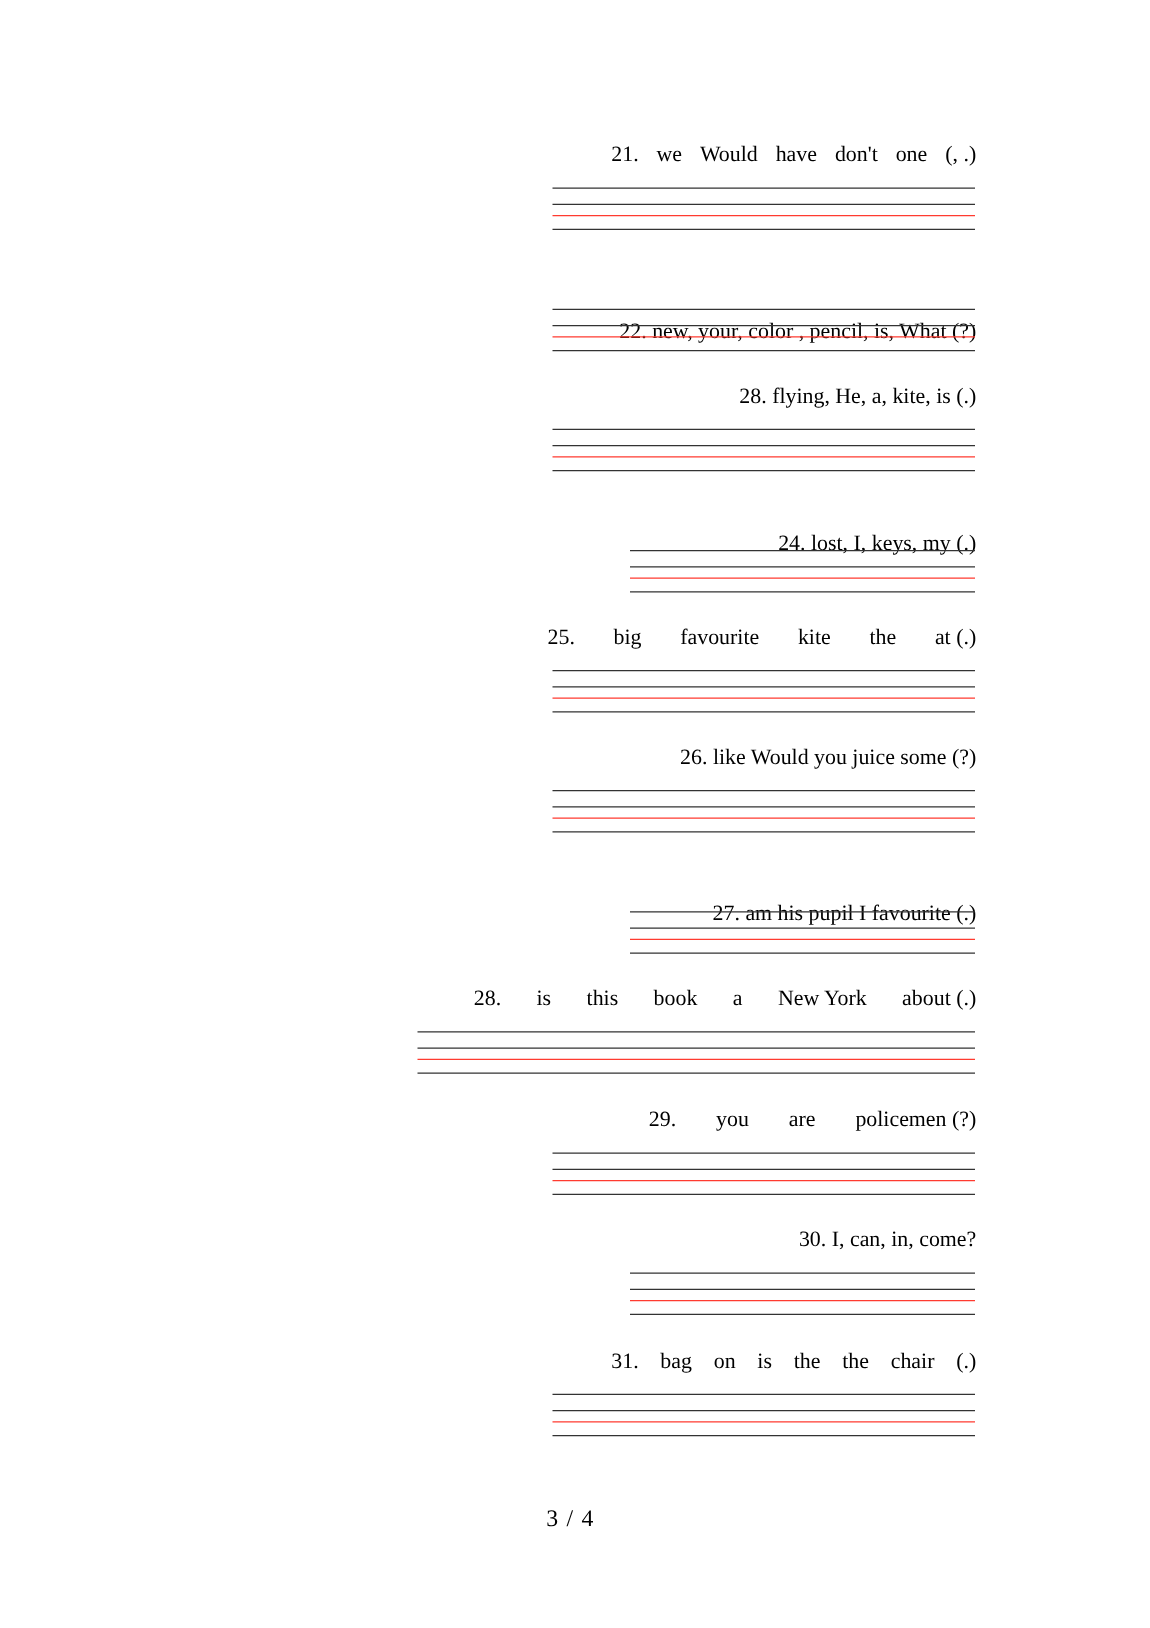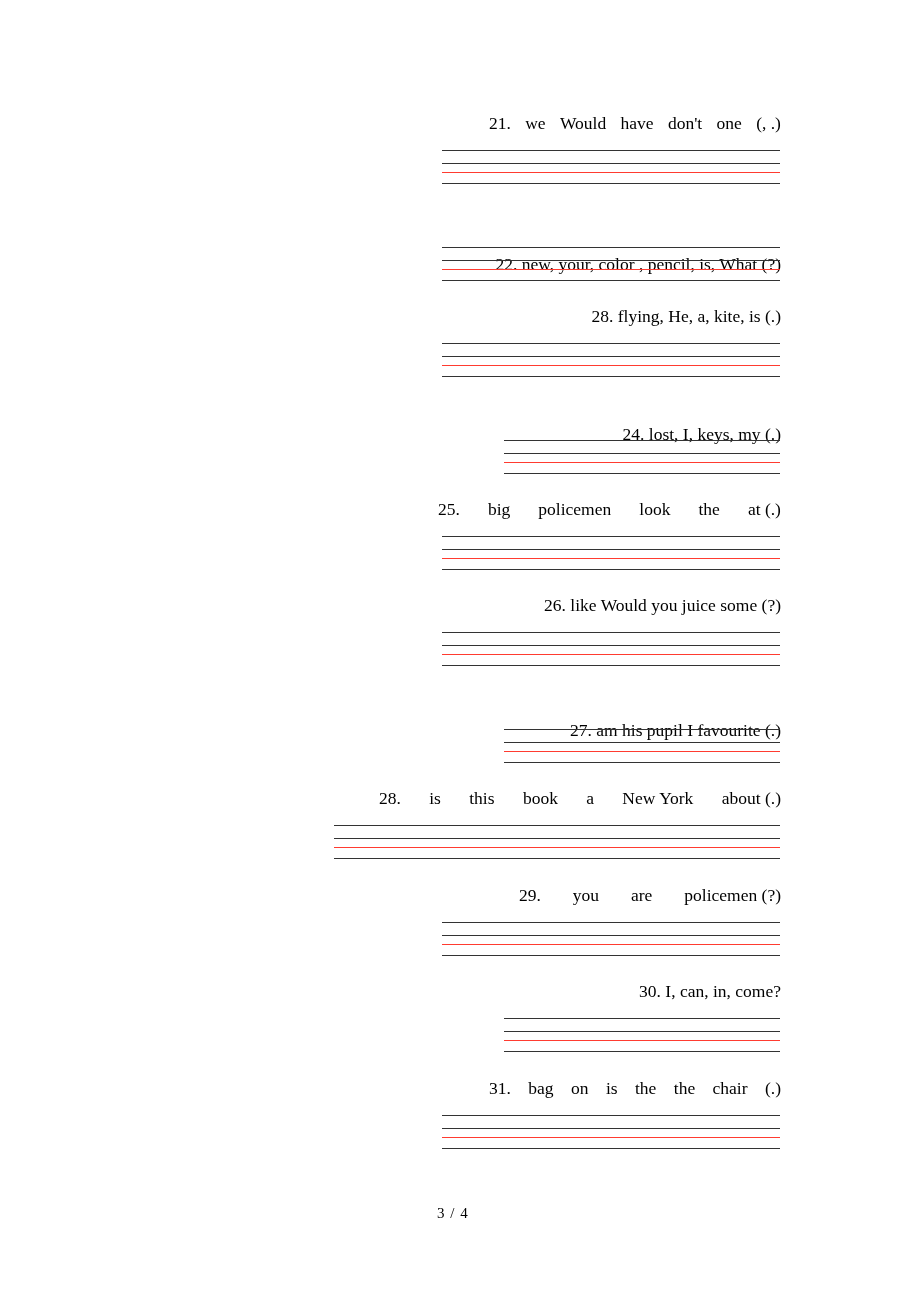--- a/index.html
+++ b/index.html
@@ -73,21 +73,21 @@
     border-top: 1.3px solid #3a3a3a;
   }
   .rule.red {
     border-top: 1.6px solid #ff3b30;
   }
 
   .footer {
     position: absolute;
     left: 437px;
     top: 1205px;
-    font-size: 15px;
+    font-size: 19px;
     letter-spacing: 1px;
     color: #000000;
   }
 </style>
 </head>
 <body>
 
 <div class="page">
   <div class="content" id="exercise-container">
       <div class="item">
@@ -131,22 +131,22 @@
           <div class="rule" style="top: 0px; border-top-color: rgb(51, 51, 51);"></div>
           <div class="rule thin" style="top: 13px; border-top-color: rgb(51, 51, 51);"></div>
           <div class="rule red" style="top: 22px; border-top-color: rgb(255, 59, 48);"></div>
           <div class="rule" style="top: 33px; border-top-color: rgb(51, 51, 51);"></div>
         </div>
       </div>
       <div class="item">
         <div class="item-text spread" style="top: 499px; width: 343px; justify-content: space-between;">
           <span class="w">25.</span>
           <span class="w">big</span>
-          <span class="w">policemen</span>
-          <span class="w">look</span>
+          <span class="w">favourite</span>
+          <span class="w">kite</span>
           <span class="w">the</span>
           <span class="w">at (.)</span>
         </div>
         <div class="lines" style="top: 536px; left: 442px; width: 338px;">
           <div class="rule" style="top: 0px; border-top-color: rgb(51, 51, 51);"></div>
           <div class="rule thin" style="top: 13px; border-top-color: rgb(51, 51, 51);"></div>
           <div class="rule red" style="top: 22px; border-top-color: rgb(255, 59, 48);"></div>
           <div class="rule" style="top: 33px; border-top-color: rgb(51, 51, 51);"></div>
         </div>
       </div>

